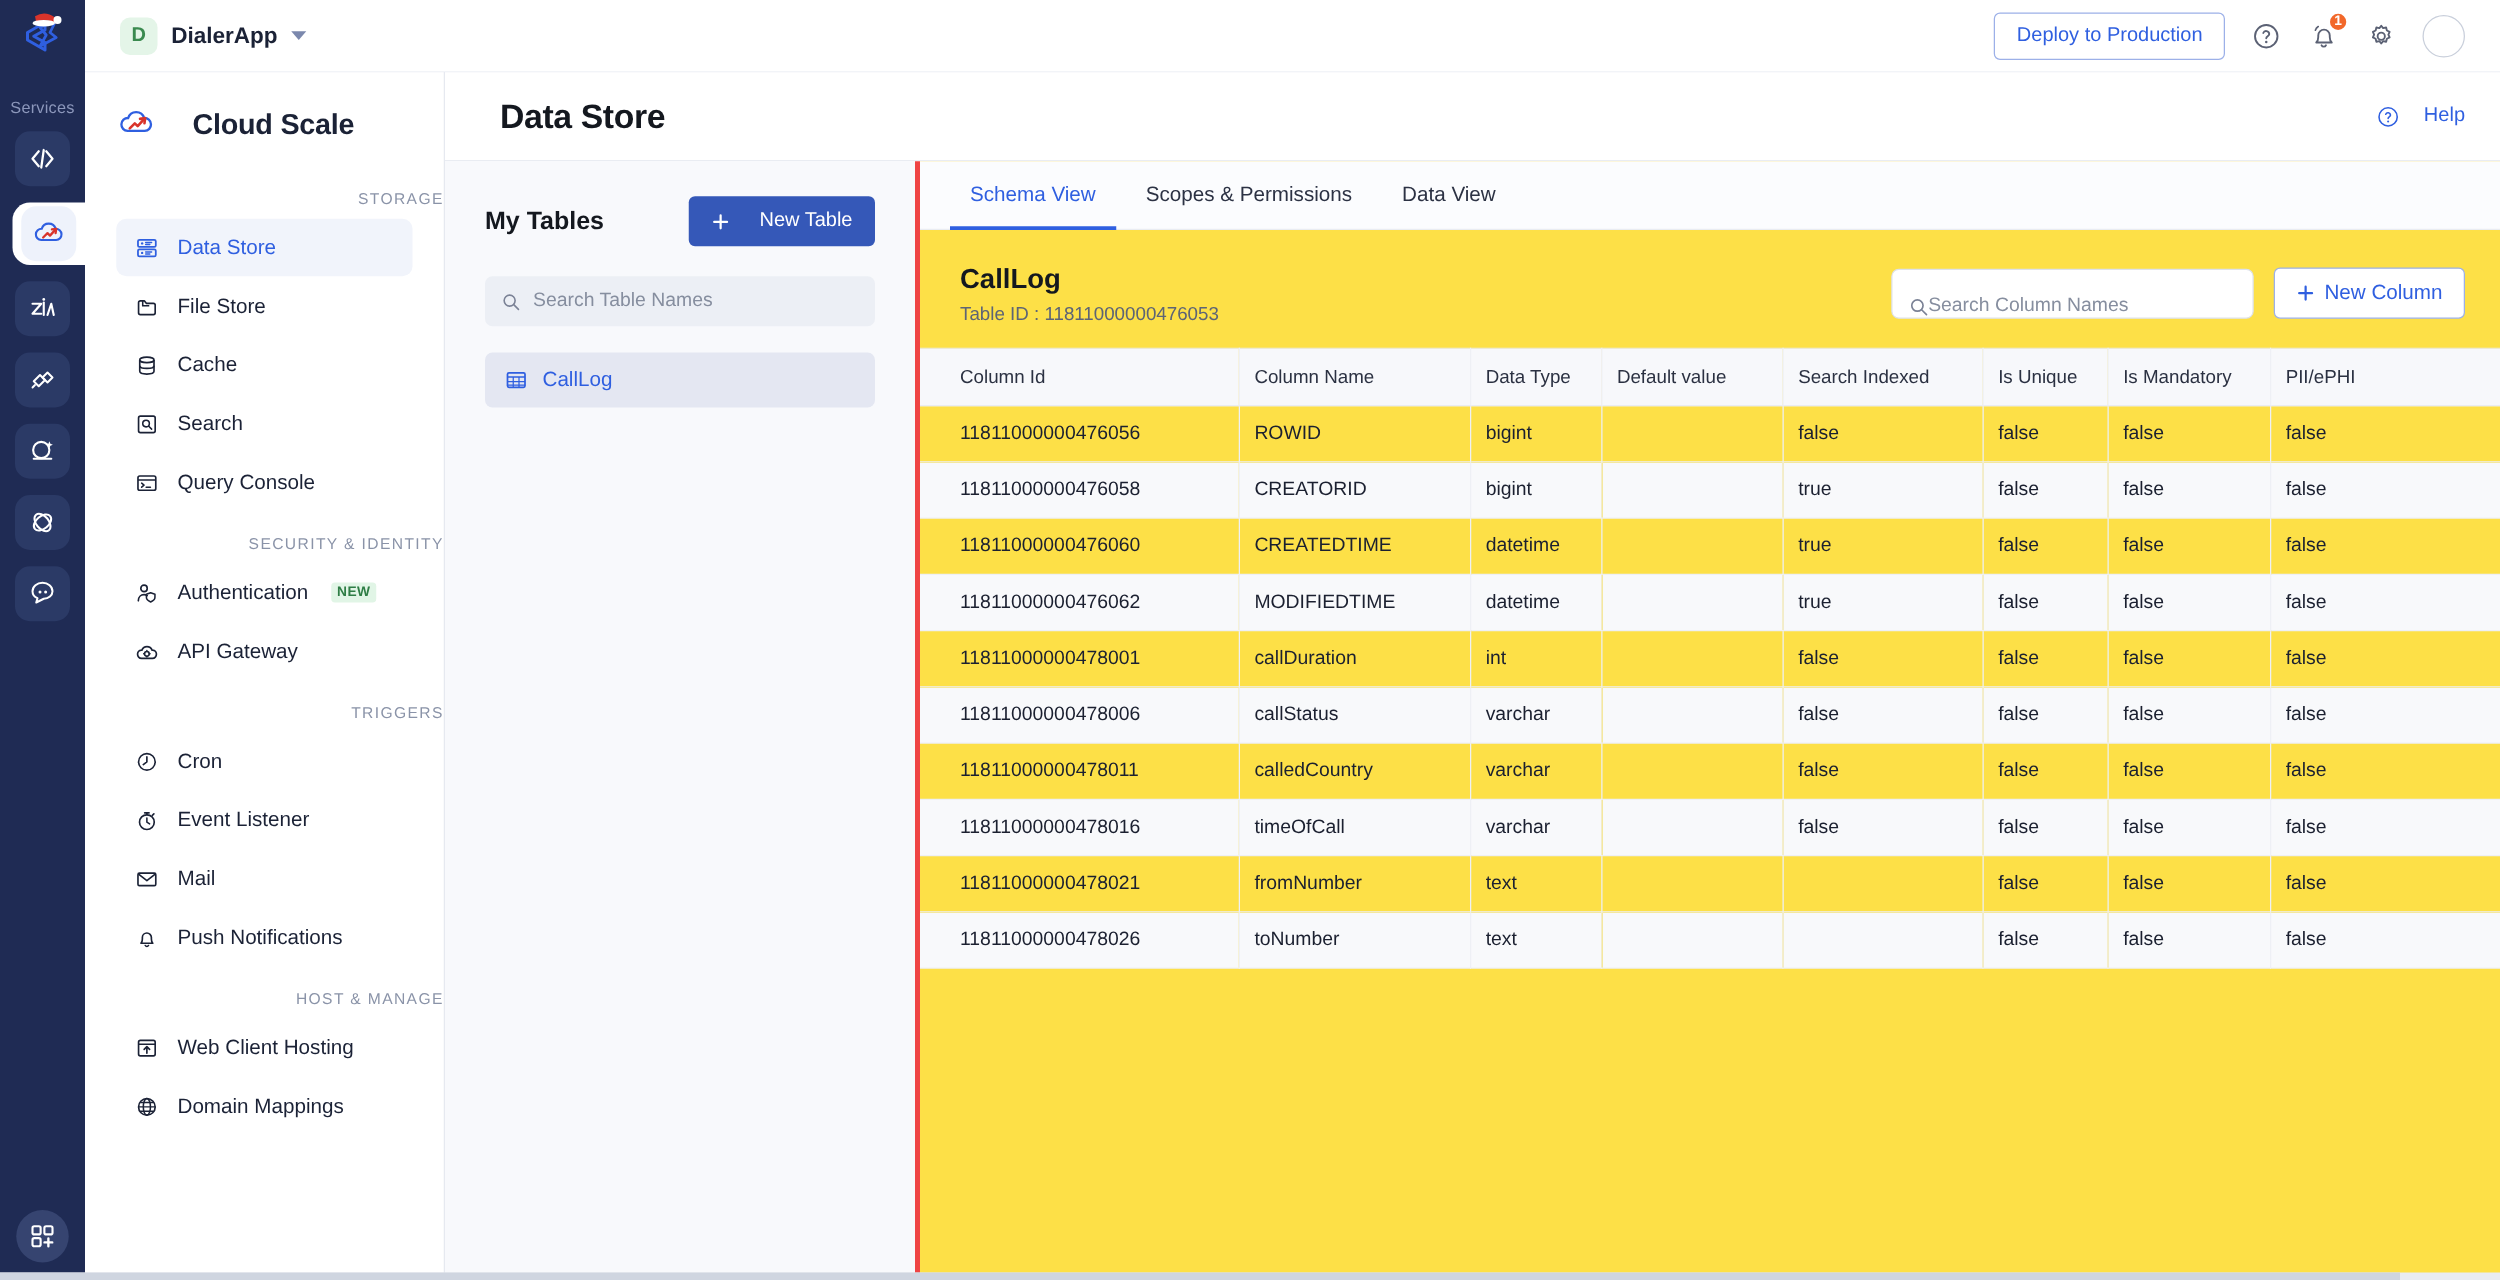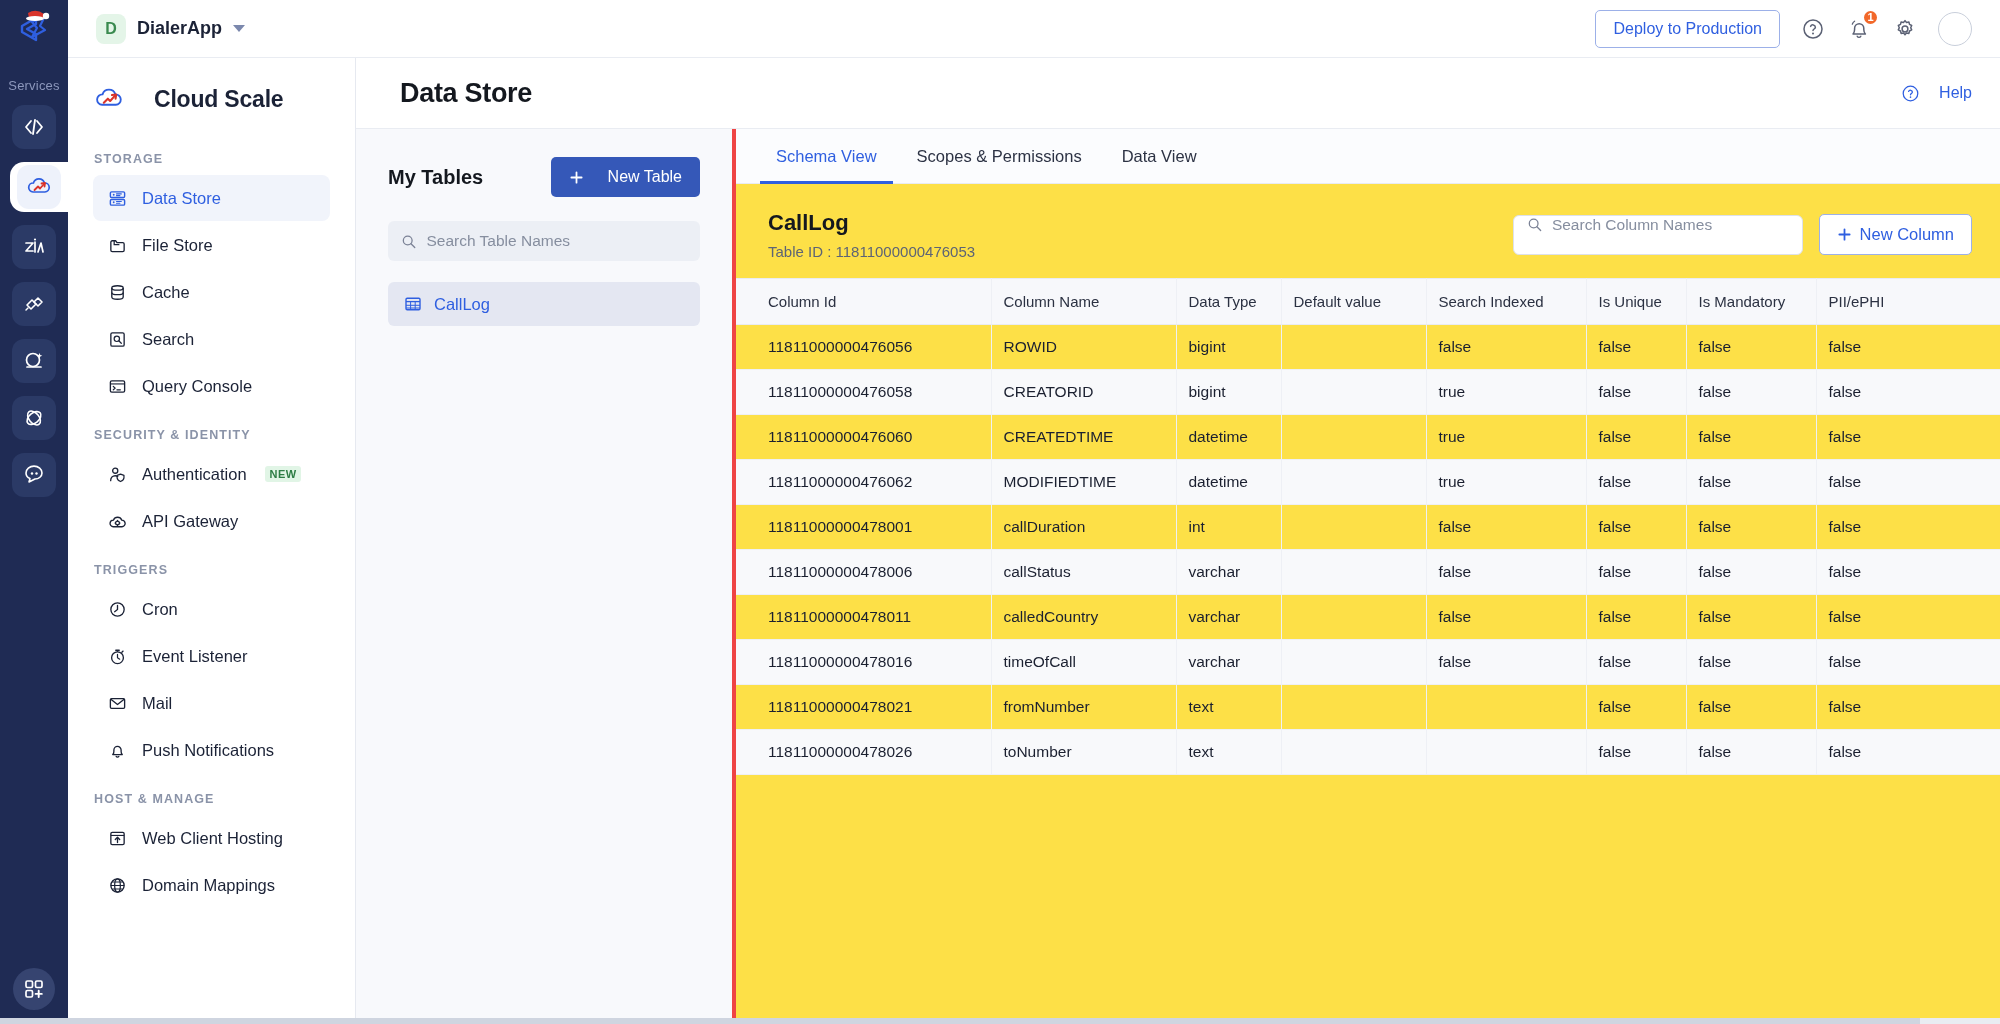--- a/index.html
+++ b/index.html
@@ -60,22 +60,22 @@
     padding-top: 0;
     overflow: hidden;
     position: relative;
   }
   .brand {
     display: flex; align-items: center; gap: 30px;
     padding: 26px 0 20px 26px;
   }
   .brand-title { font-size: 23px; font-weight: 600; color: #1b2236; letter-spacing: -0.2px; }
   .nav-section {
-    font-size: 12.5px; font-weight: 700; color: #8a93a8;
-    letter-spacing: 1.1px; padding: 18px 0 8px 26px;
+    font-size: 12.5px; font-weight: 400; color: #8a93a8;
+    letter-spacing: 1.1px; padding: 18px 0 8px 26px; text-align: right;
   }
   .nav-item {
     display: flex; align-items: center; gap: 14px;
     height: 46px; margin: 1px 25px 1px 25px; padding-left: 14px;
     border-radius: 8px; cursor: pointer;
     font-size: 16.5px; color: #1b2236;
   }
   .nav-item.active { background: #f1f4fb; color: #2f5fe0; }
   .nav-item.active .nav-label { color: #2f5fe0; }
   .nav-item .ico { width: 21px; height: 21px; display:flex; align-items:center; justify-content:center; flex: 0 0 21px; }
@@ -163,21 +163,21 @@
     padding: 18px 16px 15px 16px; font-size: 16.5px; color: #2c3244;
     cursor: pointer; border-bottom: 3px solid transparent; margin-bottom: -1px;
   }
   .tab.active { color: #2f5fe0; border-bottom-color: #2f5fe0; font-weight: 400; }
   .schema-head { display: flex; align-items: flex-start; padding: 26px 28px 18px 32px; }
   .tbl-name { font-size: 22px; font-weight: 700; color: #14181f; }
   .tbl-id { font-size: 15px; color: #5d6475; margin-top: 7px; }
   .schema-head-right { margin-left: auto; display: flex; align-items: center; gap: 16px; padding-top: 4px; }
   .col-search {
     width: 290px; height: 40px; border: 1px solid #dde1ea; border-radius: 6px;
-    display: flex; align-items: flex-start; gap: 10px; padding: 0 13px; background: #fff;
+    display: flex; align-items: flex-end; padding: 0 13px; background: #fff;
   }
   .col-search input { border: none; outline: none; font-size: 15.5px; color: #3c4354; width: 100%; font-family: inherit; background: transparent; }
   .col-search input::placeholder { color: #868e9f; }
   .new-col-btn {
     border: 1px solid #9cb0e8; color: #2f5fe0; background: #fff;
     font-size: 16.5px; font-family: inherit; border-radius: 5px;
     padding: 10px 17px; cursor: pointer; display: flex; align-items: center; gap: 8px;
   }
 
   .table-wrap { padding: 0 0 0 0; flex: 1; overflow: hidden; }

